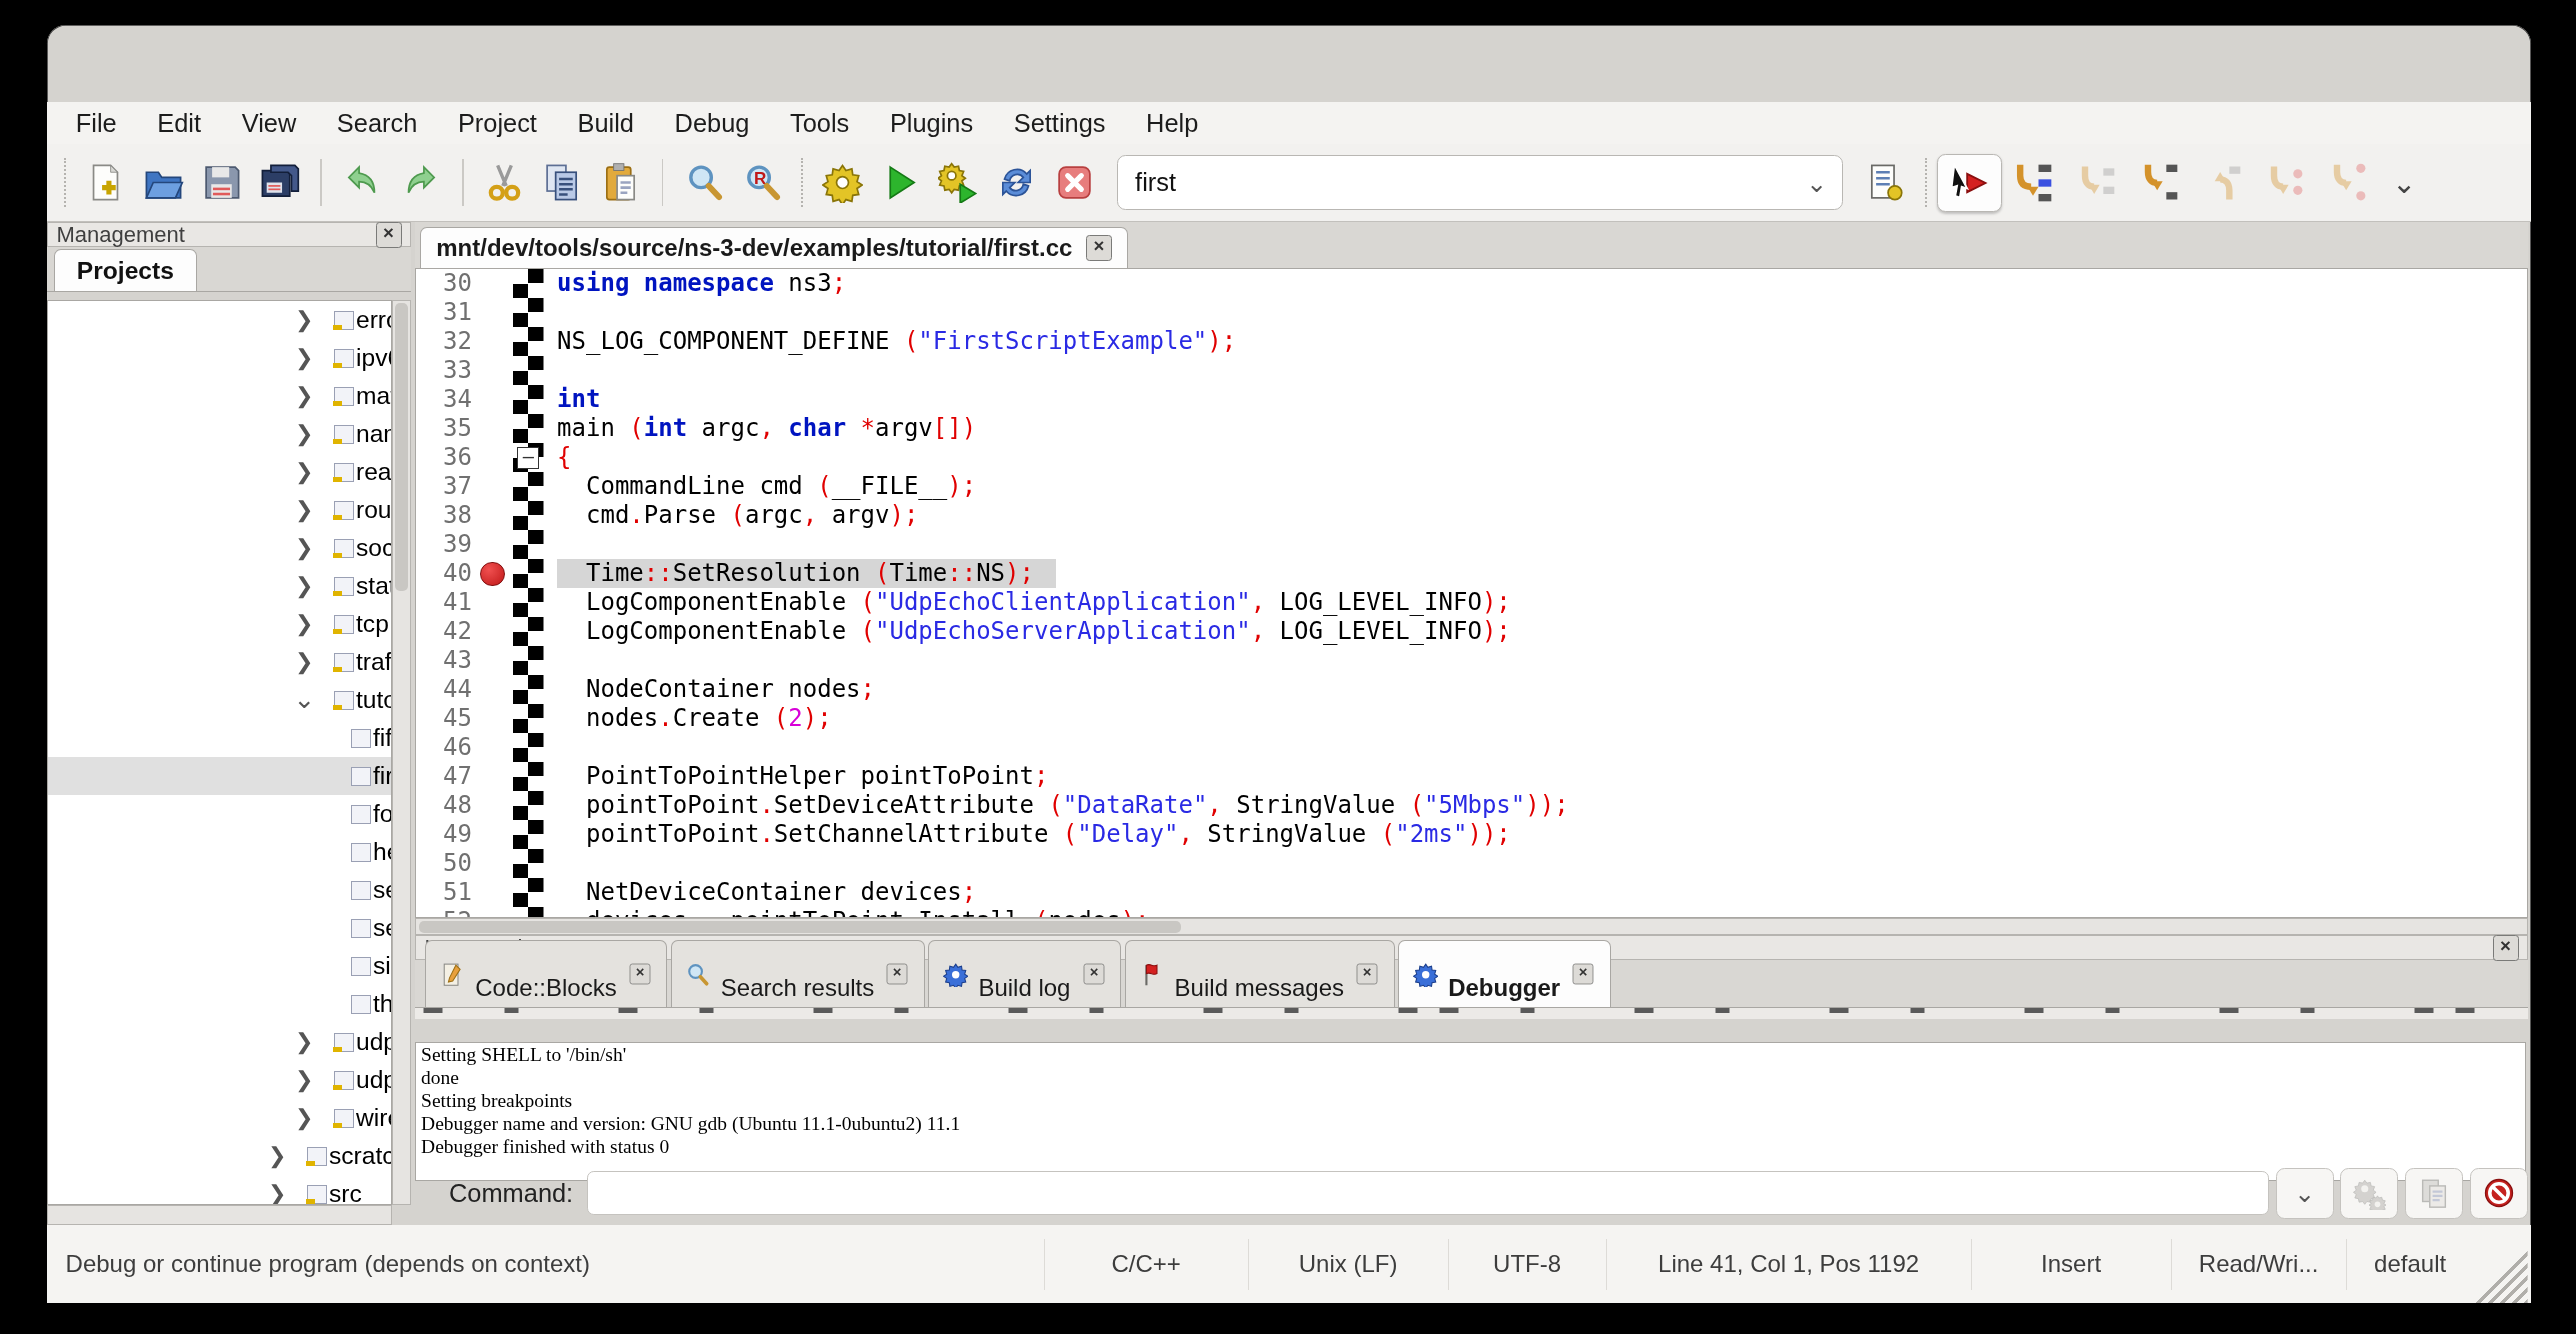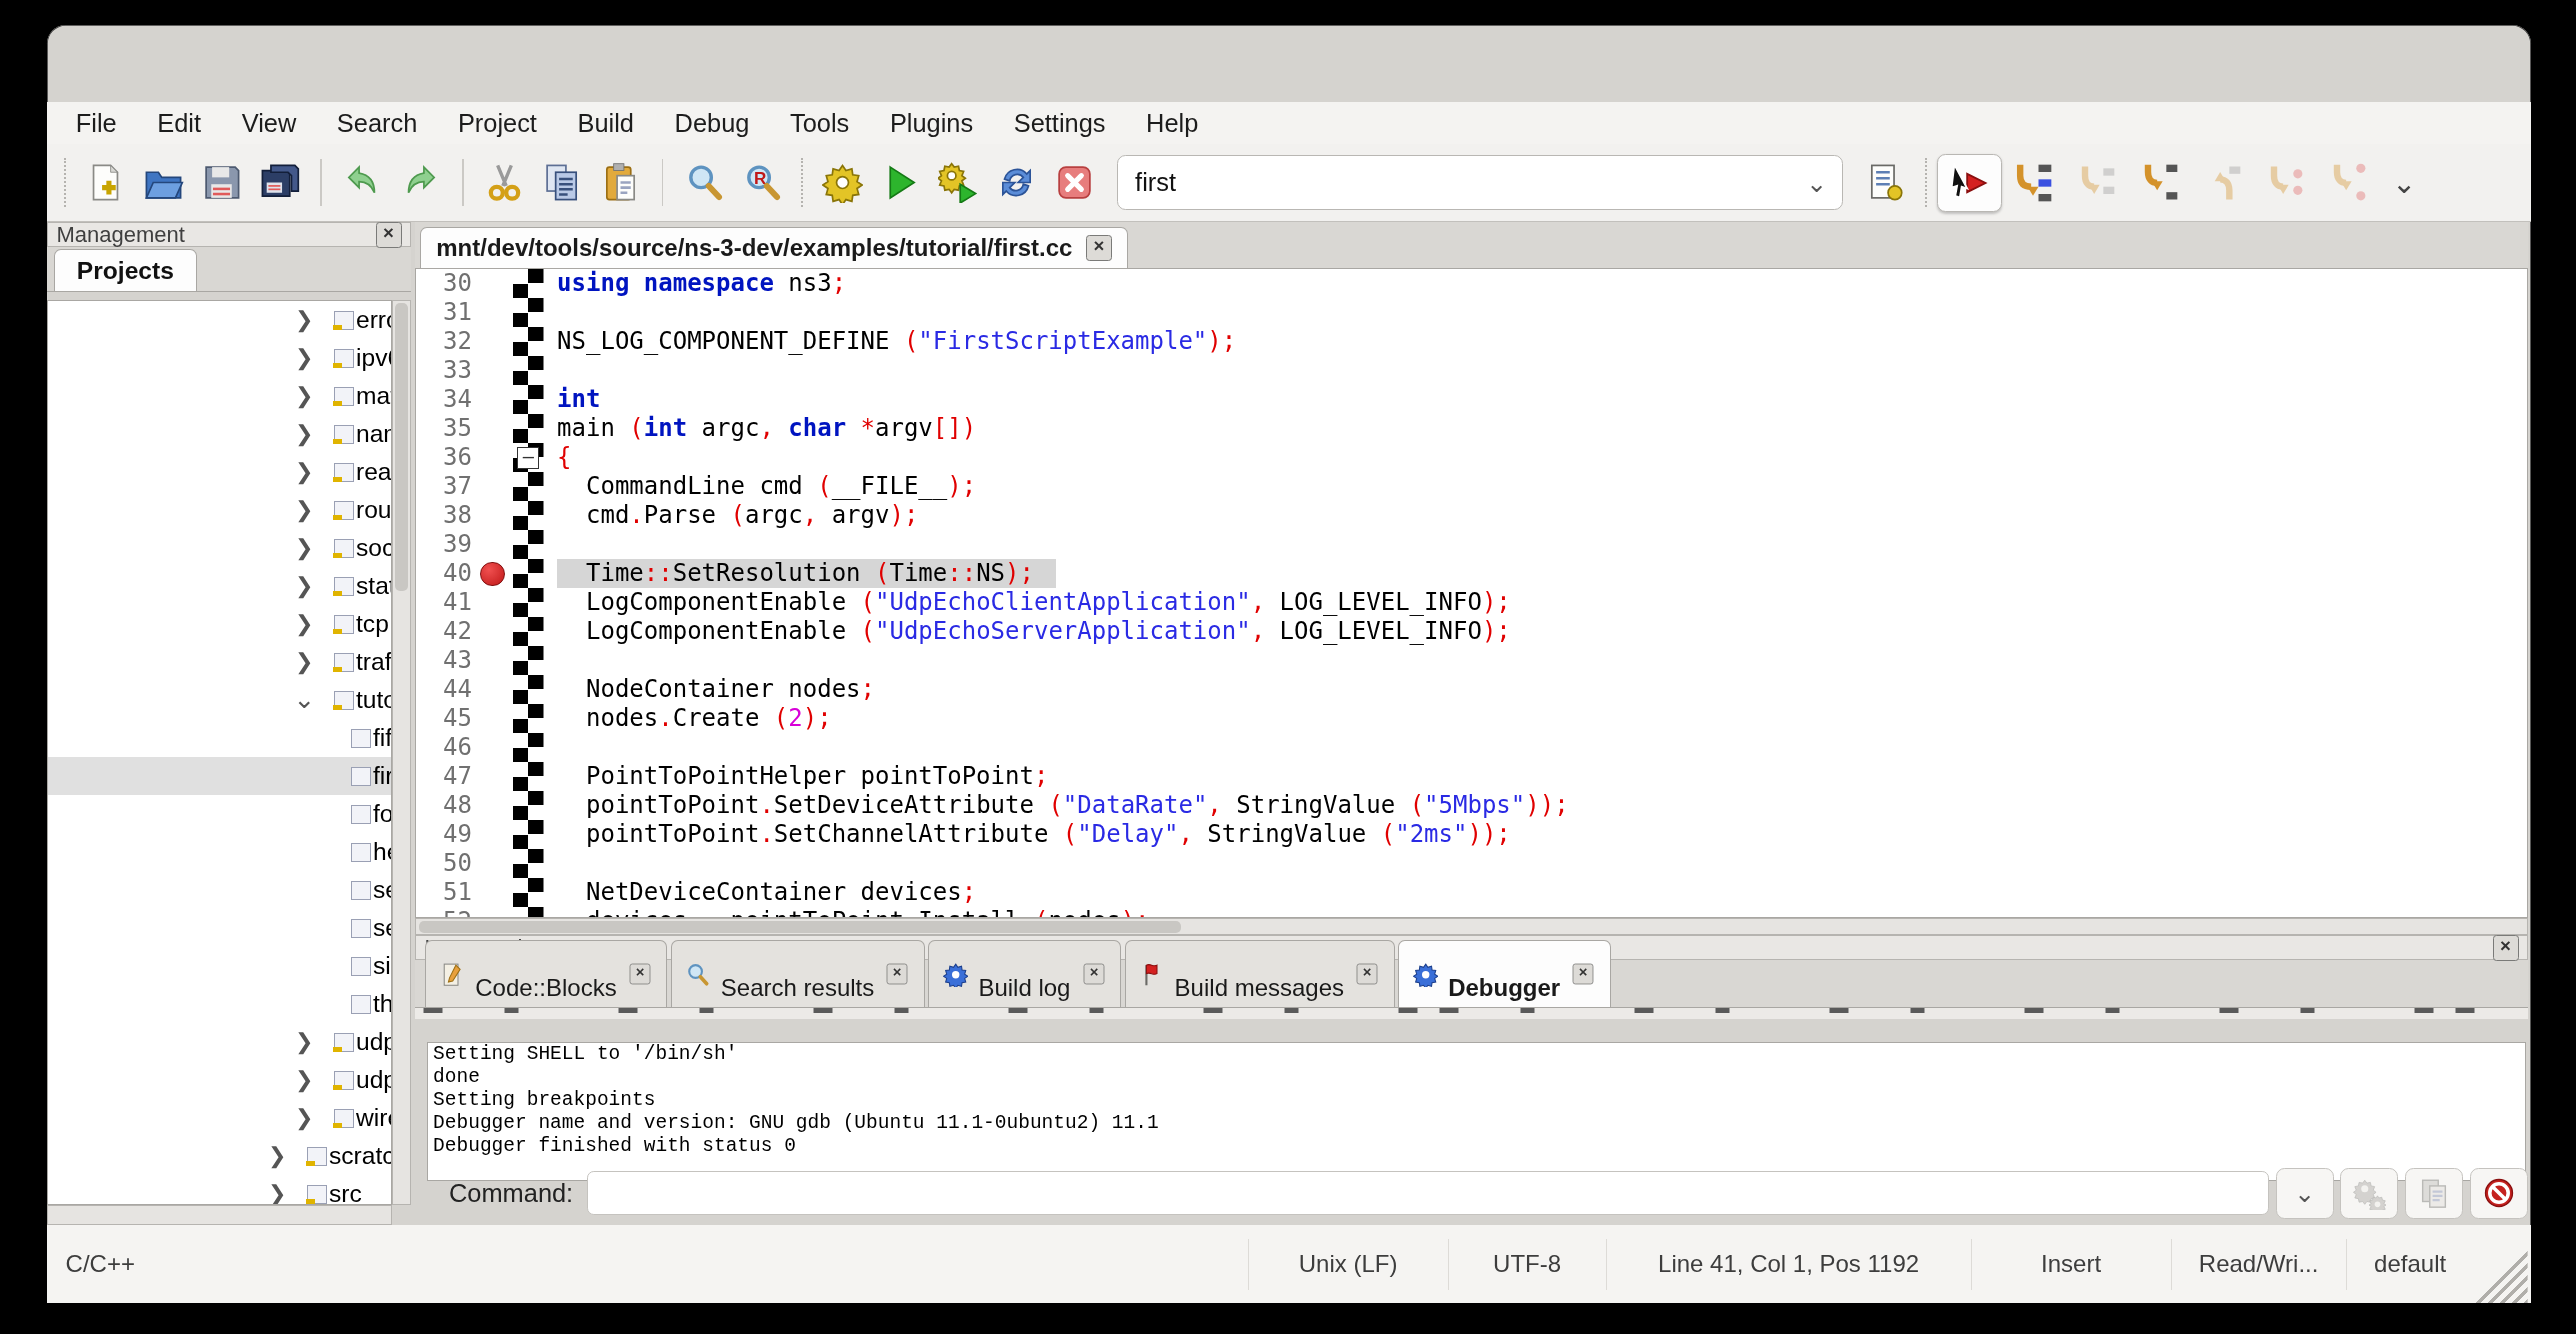--- a/index.html
+++ b/index.html
@@ -86,22 +86,22 @@
   .logtabs{height:47px;background:#d9d7d3;border-bottom:0.8px solid #a9a7a3;display:flex;align-items:flex-end;padding-left:10.2px;}
   .ltab{display:flex;align-items:center;gap:10.2px;background:#e4e2de;border:0.8px solid #a9a7a3;border-bottom:none;
     border-radius:6.8px 6.8px 0 0;padding:5.1px 13.5px;margin-right:3.4px;}
   .ltab.active{background:#fdfdfd;}
   .ltab-label{font-size:24px;color:#1a1a1a;margin-top:28px;}
   .ltab.active .ltab-label{font-weight:bold;}
   .ltab svg{width:25.4px;height:25.4px;}
   .clipstrip{height:11px;overflow:hidden;background:#eceae7;
     background-image:repeating-linear-gradient(90deg,#5a5a5a 0 18.6px,transparent 18.6px 81px,#5a5a5a 81px 95px,transparent 95px 195px);
     background-size:1016px 5.1px;background-repeat:repeat-x;background-position:8.5px 0;}
-  .logout{position:absolute;left:12px;top:107px;right:1.7px;height:139px;background:#fff;border:0.8px solid #a9a7a3;
-    font-family:Liberation Mono, monospace;font-size:19.5px;line-height:23px;color:#000;padding-left:5.1px;box-sizing:border-box;overflow:hidden;}
+  .logout{position:absolute;left:0;top:107px;right:1.7px;height:139px;background:#fff;border:0.8px solid #a9a7a3;
+    font-family:Liberation Serif, serif;font-size:19.5px;line-height:23px;color:#000;padding-left:5.1px;box-sizing:border-box;overflow:hidden;}
   .cmdrow{position:absolute;left:0;bottom:3.4px;right:0;height:58px;display:flex;align-items:center;}
   .cmdlabel{font-size:25.4px;color:#222;padding:0 13.5px 0 34px;}
   .cmdinput{flex:1;height:42px;background:#fff;border:1.7px solid #c5c3bf;border-radius:6.8px;font-size:24px;
     font-family:"Liberation Sans",sans-serif;padding:0 12px;}
   .cmdbtn{width:56px;height:49px;border:1.7px solid #c5c3bf;border-radius:8.5px;background:#f7f6f4;
     display:flex;align-items:center;justify-content:center;margin-left:6.8px;}
   .cmdbtn svg{width:34px;height:34px;}
   .cmdbtn .chevglyph{font-size:25.4px;color:#555;}
   
   .statusbar{position:absolute;left:0;top:1200px;width:100%;height:78px;background:#f5f4f2;
@@ -572,20 +572,21 @@
             <svg viewBox="0 0 48 48" xmlns="http://www.w3.org/2000/svg">
               <circle cx="24" cy="24" r="19" fill="#c5221f" stroke="#8a0f0f" stroke-width="2"></circle>
               <circle cx="24" cy="24" r="13" fill="none" stroke="#fff" stroke-width="5"></circle>
               <path d="M14 14l20 20" stroke="#fff" stroke-width="5"></path>
             </svg>
           </span>
       </div>
     </div>
 
     <div class="statusbar" id="statusbar">
+        <span class="scell">Debug or continue program (depends on context)</span>
         <span class="scell" style="width: 203px;">C/C++</span>
         <span class="scell" style="width: 199px;">Unix (LF)</span>
         <span class="scell" style="width: 157px;">UTF-8</span>
         <span class="scell" style="width: 364px;">Line 41, Col 1, Pos 1192</span>
         <span class="scell" style="width: 199px;">Insert</span>
         <span class="scell" style="width: 174px;">Read/Wri...</span>
         <span class="scell" style="width: 127px;">default</span>
         <span class="sgrip"></span>
       </div>
   </div>

